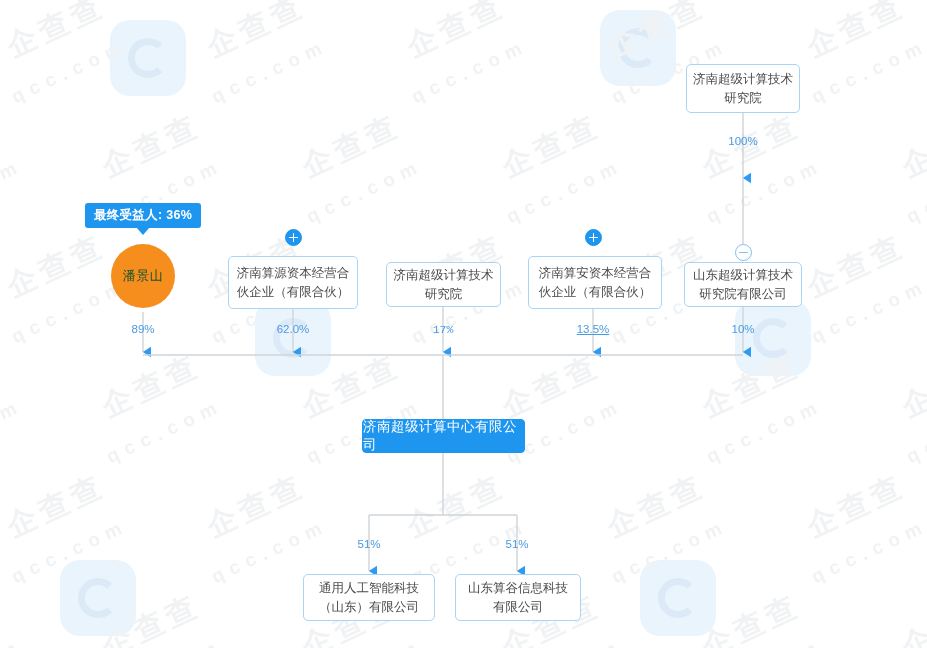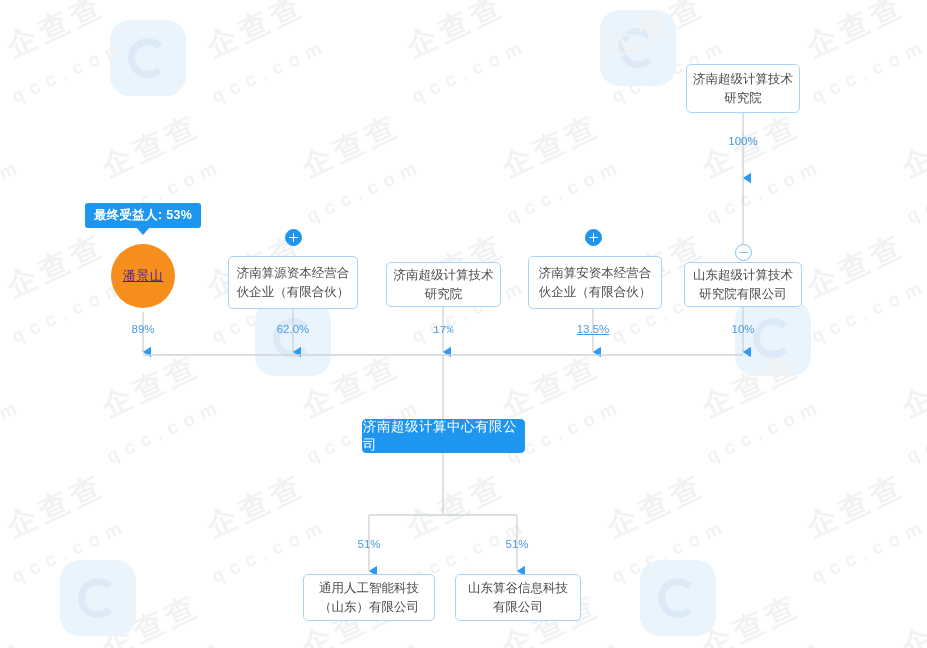--- a/index.html
+++ b/index.html
@@ -109,27 +109,26 @@
     display: flex;
     align-items: center;
     justify-content: center;
     letter-spacing: 0.5px;
   }
 
   
   .person-circle {
     border-radius: 50%;
     background: #f68e1e;
-    color: #4c1d95;
+    color: #14532d;
     font-size: 13px;
     display: flex;
     align-items: center;
     justify-content: center;
     letter-spacing: 0.5px;
-    text-decoration: underline;
   }
 
   
   .badge {
     background: #1e96f0;
     color: #ffffff;
     font-size: 12.5px;
     font-weight: bold;
     border-radius: 3px;
     display: flex;
@@ -299,21 +298,21 @@
   </svg>
 
   <div id="diagram">
 
     <div class="node box" style="left:686px; top:64px; width:114px; height:49px;">
       <span class="box-text">济南超级计算技术研究院</span>
     </div>
     <div class="pct" style="left:713px; top:135px; width:60px;">100%</div>
 
     <div class="node badge" style="left:85px; top:203px; width:116px; height:25px;">
-      <span>最终受益人: 53%</span>
+      <span>最终受益人: 36%</span>
       <span class="badge-tail"></span>
     </div>
 
     <div class="node person-circle" style="left:111px; top:244px; width:64px; height:64px;">
       <span>潘景山</span>
     </div>
     <div class="pct" style="left:113px; top:323px; width:60px;">89%</div>
 
     <div class="node box" style="left:228px; top:256px; width:130px; height:53px;">
       <span class="box-text">济南算源资本经营合伙企业（有限合伙）</span>

